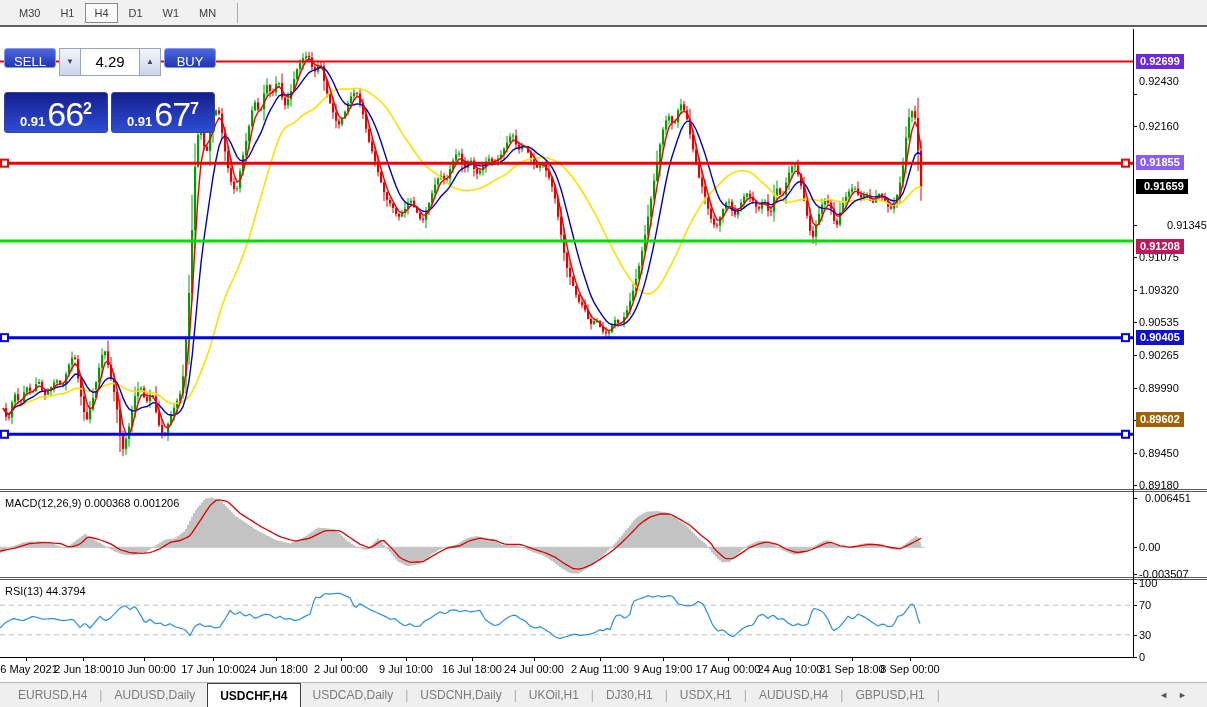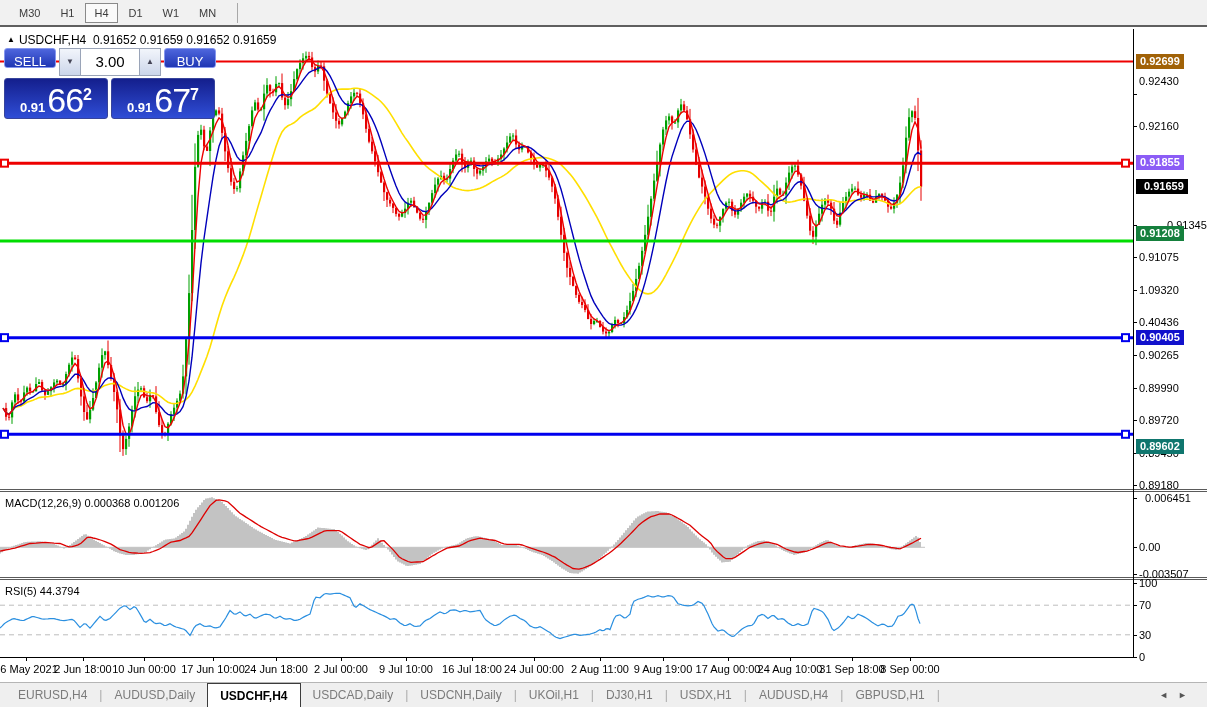--- a/index.html
+++ b/index.html
@@ -26,21 +26,21 @@
   .quote-header{position:absolute;left:7px;top:4px;font-size:12px;color:#000;white-space:nowrap;}
   .quote-header .tri{font-size:8px;vertical-align:2px;margin-right:4px;}
   .ind-label{position:absolute;left:5px;font-size:11px;color:#000;white-space:nowrap;}
   
   #trade{position:absolute;left:4px;top:19px;width:212px;}
   #trade .row1{display:flex;height:28px;}
   .tbtn{width:52px;height:20px;font-size:13px;color:#fff;text-align:center;line-height:26px;background:linear-gradient(#4e66dd,#1f36b4);border:1px solid #8496ee;border-radius:3px;cursor:default;}
   .spinner{flex:1;display:flex;height:28px;margin:0 3px;}
   .spin-btn{width:22px;height:28px;background:linear-gradient(#f2f5fb,#ccd6ea);border:1px solid #9aa4b8;color:#445;font-size:8px;text-align:center;line-height:26px;}
   .spin-field{flex:1;height:28px;background:#fff;border-top:1px solid #9aa4b8;border-bottom:1px solid #9aa4b8;font-size:15px;color:#000;text-align:center;line-height:26px;}
-  #trade .row2{display:flex;margin-top:2px;}
+  #trade .row2{display:flex;margin-top:16px;}
   .qpanel{width:104px;height:41px;background:linear-gradient(#141f8d,#2f4dd6);border:1px solid #37449c;border-radius:3px;display:flex;align-items:flex-end;justify-content:center;color:#fff;padding-bottom:3px;}
   .qpanel + .qpanel{margin-left:3px;}
   .q-small{font-size:13px;font-weight:bold;margin-right:2px;line-height:15px;}
   .q-big{font-size:34px;line-height:30px;letter-spacing:-1px;}
   .q-sup{font-size:16px;line-height:14px;margin-bottom:13px;font-weight:bold;}
   
   #tabbar{position:absolute;left:0;top:682px;width:1207px;height:25px;background:#efefef;border-top:1px solid #b5b5b5;display:flex;align-items:stretch;padding-left:6px;font-size:12px;}
   .tab{padding:5px 12px 0 12px;color:#7b7b7b;cursor:default;white-space:nowrap;}
   .tab.active{background:#fff;color:#000;font-weight:bold;border:1px solid #3c3c3c;border-bottom:none;}
   .tab-pipe{color:#aaa;padding-top:5px;}
@@ -1160,56 +1160,53 @@
       </svg>
     <div class="pane-sep" style="top:548px"></div>
     <svg id="rsi-svg" width="1133" height="77">
         <line x1="0" y1="25.2" x2="1133" y2="25.2" stroke="#bdbdbd" stroke-width="1" stroke-dasharray="5,4"></line>
         <line x1="0" y1="54.8" x2="1133" y2="54.8" stroke="#bdbdbd" stroke-width="1" stroke-dasharray="5,4"></line>
         <path d="M0.0,48.1 L2.0,46.1 L4.0,44.0 L6.0,42.4 L8.0,41.3 L10.0,40.2 L12.0,39.1 L14.0,38.7 L16.0,39.2 L18.0,39.6 L20.0,40.1 L22.0,40.5 L24.0,40.3 L26.0,39.4 L28.0,38.5 L30.0,37.6 L32.0,36.7 L34.0,36.6 L36.0,37.2 L38.0,37.8 L40.0,38.4 L42.0,39.0 L44.0,39.2 L46.0,39.0 L48.0,38.9 L50.0,38.7 L52.0,38.6 L54.0,38.7 L56.0,39.2 L58.0,39.6 L60.0,40.1 L62.0,40.5 L64.0,40.6 L66.0,40.3 L68.0,40.0 L70.0,39.7 L72.0,39.4 L74.0,40.4 L76.0,42.7 L78.0,45.1 L80.0,47.4 L82.0,45.6 L84.0,43.8 L86.0,44.0 L88.0,46.1 L90.0,48.1 L92.0,45.8 L94.0,43.4 L96.0,41.0 L98.0,38.7 L100.0,36.3 L102.0,38.1 L104.0,39.9 L106.0,40.3 L108.0,39.4 L110.0,38.5 L112.0,36.4 L114.0,34.4 L116.0,32.3 L118.0,30.2 L120.0,28.2 L122.0,27.0 L124.0,25.8 L126.0,26.1 L128.0,27.9 L130.0,29.6 L132.0,28.2 L134.0,26.7 L136.0,27.6 L138.0,30.8 L140.0,34.1 L142.0,37.6 L144.0,41.2 L146.0,42.2 L148.0,40.7 L150.0,39.3 L152.0,41.0 L154.0,42.8 L156.0,43.6 L158.0,43.3 L160.0,43.0 L162.0,44.1 L164.0,45.3 L166.0,45.5 L168.0,44.6 L170.0,43.7 L172.0,44.9 L174.0,46.1 L176.0,47.0 L178.0,47.5 L180.0,48.1 L182.0,48.7 L184.0,49.3 L186.0,50.8 L188.0,53.2 L190.0,55.5 L192.0,51.7 L194.0,47.8 L196.0,45.5 L198.0,44.6 L200.0,43.7 L202.0,44.9 L204.0,46.1 L206.0,46.5 L208.0,46.2 L210.0,45.9 L212.0,46.8 L214.0,47.7 L216.0,47.8 L218.0,47.3 L220.0,46.7 L222.0,43.7 L224.0,40.7 L226.0,37.5 L228.0,33.9 L230.0,30.4 L232.0,32.2 L234.0,33.9 L236.0,34.2 L238.0,33.0 L240.0,31.9 L242.0,33.6 L244.0,35.4 L246.0,35.9 L248.0,35.0 L250.0,34.1 L252.0,35.9 L254.0,37.6 L256.0,38.1 L258.0,37.2 L260.0,36.3 L262.0,35.4 L264.0,34.5 L266.0,34.2 L268.0,34.5 L270.0,34.8 L272.0,36.3 L274.0,37.8 L276.0,38.1 L278.0,37.2 L280.0,36.3 L282.0,37.5 L284.0,38.7 L286.0,39.1 L288.0,38.8 L290.0,38.5 L292.0,39.4 L294.0,40.3 L296.0,40.4 L298.0,39.9 L300.0,39.3 L302.0,38.1 L304.0,36.9 L306.0,35.9 L308.0,35.0 L310.0,34.1 L312.0,27.3 L314.0,20.5 L316.0,17.2 L318.0,17.5 L320.0,17.8 L322.0,16.0 L324.0,14.2 L326.0,13.5 L328.0,13.8 L330.0,14.1 L332.0,13.8 L334.0,13.5 L336.0,13.4 L338.0,13.4 L340.0,13.4 L342.0,14.2 L344.0,15.1 L346.0,16.0 L348.0,16.9 L350.0,17.8 L352.0,21.9 L354.0,26.1 L356.0,27.3 L358.0,25.5 L360.0,23.7 L362.0,24.9 L364.0,26.1 L366.0,27.3 L368.0,28.5 L370.0,29.6 L372.0,30.5 L374.0,31.4 L376.0,32.3 L378.0,33.2 L380.0,34.1 L382.0,35.0 L384.0,35.9 L386.0,36.9 L388.0,38.1 L390.0,39.3 L392.0,39.0 L394.0,38.7 L396.0,39.4 L398.0,41.2 L400.0,43.0 L402.0,44.1 L404.0,45.3 L406.0,45.5 L408.0,44.6 L410.0,43.7 L412.0,44.9 L414.0,46.1 L416.0,46.5 L418.0,46.2 L420.0,45.9 L422.0,43.8 L424.0,41.8 L426.0,40.3 L428.0,39.4 L430.0,38.5 L432.0,37.0 L434.0,35.6 L436.0,34.2 L438.0,33.0 L440.0,31.9 L442.0,32.7 L444.0,33.6 L446.0,33.3 L448.0,31.9 L450.0,30.4 L452.0,30.1 L454.0,29.8 L456.0,30.1 L458.0,31.0 L460.0,31.9 L462.0,31.3 L464.0,30.7 L466.0,30.7 L468.0,31.3 L470.0,31.9 L472.0,31.6 L474.0,31.3 L476.0,31.0 L478.0,30.7 L480.0,30.4 L482.0,33.9 L484.0,37.5 L486.0,40.0 L488.0,41.5 L490.0,43.0 L492.0,44.1 L494.0,45.3 L496.0,45.5 L498.0,44.6 L500.0,43.7 L502.0,41.9 L504.0,40.1 L506.0,38.7 L508.0,37.5 L510.0,36.3 L512.0,35.7 L514.0,35.1 L516.0,35.6 L518.0,37.0 L520.0,38.5 L522.0,39.4 L524.0,40.3 L526.0,41.8 L528.0,43.8 L530.0,45.9 L532.0,46.8 L534.0,47.7 L536.0,47.8 L538.0,47.3 L540.0,46.7 L542.0,47.8 L544.0,49.0 L546.0,50.2 L548.0,51.4 L550.0,52.6 L552.0,54.4 L554.0,56.1 L556.0,57.3 L558.0,57.9 L560.0,58.5 L562.0,57.9 L564.0,57.3 L566.0,56.7 L568.0,56.1 L570.0,55.5 L572.0,54.9 L574.0,54.4 L576.0,54.4 L578.0,54.9 L580.0,55.5 L582.0,55.2 L584.0,54.9 L586.0,54.7 L588.0,54.4 L590.0,54.1 L592.0,53.5 L594.0,52.9 L596.0,52.0 L598.0,50.8 L600.0,49.6 L602.0,50.6 L604.0,50.4 L606.0,48.9 L608.0,48.6 L610.0,49.6 L612.0,44.3 L614.0,39.0 L616.0,36.0 L618.0,35.4 L620.0,34.8 L622.0,36.3 L624.0,37.8 L626.0,37.6 L628.0,35.9 L630.0,34.1 L632.0,25.7 L634.0,21.1 L636.0,20.2 L638.0,19.3 L640.0,18.7 L642.0,18.1 L644.0,17.4 L646.0,16.5 L648.0,15.6 L650.0,16.2 L652.0,16.8 L654.0,16.8 L656.0,16.2 L658.0,15.6 L660.0,16.2 L662.0,16.8 L664.0,16.8 L666.0,16.2 L668.0,15.6 L670.0,15.9 L672.0,16.2 L674.0,17.8 L676.0,20.8 L678.0,23.7 L680.0,24.3 L682.0,24.9 L684.0,25.3 L686.0,25.6 L688.0,25.9 L690.0,25.6 L692.0,25.3 L694.0,24.5 L696.0,23.0 L698.0,21.5 L700.0,22.4 L702.0,23.3 L704.0,25.8 L706.0,29.9 L708.0,34.1 L710.0,38.8 L712.0,43.6 L714.0,47.0 L716.0,49.0 L718.0,51.1 L720.0,50.5 L722.0,49.9 L724.0,50.5 L726.0,52.3 L728.0,54.1 L730.0,55.2 L732.0,56.4 L734.0,56.1 L736.0,54.4 L738.0,52.6 L740.0,50.8 L742.0,49.0 L744.0,47.7 L746.0,46.8 L748.0,45.9 L750.0,45.6 L752.0,45.3 L754.0,43.4 L756.0,39.9 L758.0,36.3 L760.0,35.4 L762.0,34.5 L764.0,35.0 L766.0,36.7 L768.0,38.5 L770.0,37.0 L772.0,35.6 L774.0,35.7 L776.0,37.5 L778.0,39.3 L780.0,39.0 L782.0,38.7 L784.0,39.4 L786.0,41.2 L788.0,43.0 L790.0,44.1 L792.0,45.3 L794.0,45.5 L796.0,44.6 L798.0,43.7 L800.0,44.6 L802.0,45.5 L804.0,45.5 L806.0,44.6 L808.0,43.7 L810.0,37.5 L812.0,31.3 L814.0,28.5 L816.0,29.0 L818.0,29.6 L820.0,30.5 L822.0,31.4 L824.0,33.3 L826.0,36.3 L828.0,39.3 L830.0,44.0 L832.0,48.7 L834.0,50.5 L836.0,49.3 L838.0,48.1 L840.0,46.1 L842.0,44.0 L844.0,41.6 L846.0,39.0 L848.0,36.3 L850.0,37.5 L852.0,38.7 L854.0,38.2 L856.0,36.2 L858.0,34.1 L860.0,35.0 L862.0,35.9 L864.0,36.9 L866.0,38.1 L868.0,39.3 L870.0,40.7 L872.0,42.2 L874.0,43.6 L876.0,44.7 L878.0,45.9 L880.0,45.0 L882.0,44.1 L884.0,44.3 L886.0,45.5 L888.0,46.7 L890.0,46.4 L892.0,46.1 L894.0,44.0 L896.0,40.1 L898.0,36.3 L900.0,35.7 L902.0,35.1 L904.0,33.5 L906.0,30.8 L908.0,28.2 L910.0,25.2 L912.0,24.2 L914.0,25.2 L916.0,31.1 L918.0,38.5 L920.0,43.6" fill="none" stroke="#2a8fe0" stroke-width="1.2"></path>
       </svg>
     <div class="axis-vline"></div>
     <div class="axis-hline"></div>
 
-    <div class="quote-header">
-      <span class="tri">▲</span><span>USDCHF,H4</span>&nbsp;&nbsp;<span>0.91652 0.91659 0.91652 0.91659</span>
-    </div>
 
     <div class="ind-label" style="top:468px">MACD(12,26,9) 0.000368 0.001206</div>
-    <div class="ind-label" style="top:556px">RSI(5) 44.3794</div>
+    <div class="ind-label" style="top:556px">RSI(13) 44.3794</div>
 
     <div id="y-axis-col">
         <div class="ytick" style="top: 64.9735px;"></div>
         <div class="ylabel" style="top: 46px;">0.92430</div>
         <div class="ytick" style="top: 97.4645px;"></div>
         <div class="ylabel" style="top: 91.4645px;">0.92160</div>
         <div class="ytick" style="top: 195.539px;"></div>
         <div class="ylabel" style="top: 189.539px; padding-left: 28px;">0.91345</div>
         <div class="ytick" style="top: 228.03px;"></div>
         <div class="ylabel" style="top: 222.03px;">0.91075</div>
         <div class="ytick" style="top: 260.521px;"></div>
         <div class="ylabel" style="top: 254.521px;">1.09320</div>
         <div class="ytick" style="top: 293.012px;"></div>
-        <div class="ylabel" style="top: 287.012px;">0.40436</div>
+        <div class="ylabel" style="top: 287.012px;">0.90535</div>
         <div class="ytick" style="top: 325.503px;"></div>
         <div class="ylabel" style="top: 319.503px;">0.90265</div>
         <div class="ytick" style="top: 358.596px;"></div>
         <div class="ylabel" style="top: 352.596px;">0.89990</div>
         <div class="ytick" style="top: 391.087px;"></div>
         <div class="ylabel" style="top: 385.087px;">0.89720</div>
         <div class="ytick" style="top: 423.578px;"></div>
         <div class="ylabel" style="top: 417.578px;">0.89450</div>
         <div class="ytick" style="top: 456.069px;"></div>
         <div class="ylabel" style="top: 450.069px;">0.89180</div>
-        <div class="badge" style="top: 24.6029px; background: #a16207;">0.92699</div>
+        <div class="badge" style="top: 24.6029px; background: #6d28d9;">0.92699</div>
         <div class="badge" style="top: 126.167px; background: #8b5cf6;">0.91855</div>
         <div class="badge" style="top: 149.753px; background: rgb(0, 0, 0); padding-left: 8px;">0.91659</div>
-        <div class="badge" style="top: 197px; background: #15803d;">0.91208</div>
+        <div class="badge" style="top: 210px; background: #be185d;">0.91208</div>
         <div class="badge" style="top: 300.656px; background: rgb(17, 17, 204);">0.90405</div>
-        <div class="badge" style="top: 410px; background: #0f766e;">0.89602</div>
+        <div class="badge" style="top: 383px; background: #a16207;">0.89602</div>
         <div class="ytick" style="top: 469.429px;"></div>
         <div class="ylabel" style="top: 463.429px; padding-left: 6px;">0.006451</div>
         <div class="ytick" style="top: 518.3px;"></div>
         <div class="ylabel" style="top: 512.3px;">0.00</div>
         <div class="ytick" style="top: 544.868px;"></div>
         <div class="ylabel" style="top: 538.868px;">-0.003507</div>
         <div class="ytick" style="top: 554px;"></div>
         <div class="ylabel" style="top: 548px;">100</div>
         <div class="ytick" style="top: 576.2px;"></div>
         <div class="ylabel" style="top: 570.2px;">70</div>
@@ -1249,21 +1246,21 @@
         <div class="xlabel" style="left: 852px;">31 Sep 18:00</div>
         <div class="xtick" style="left: 910px;"></div>
         <div class="xlabel" style="left: 910px;">8 Sep 00:00</div>
       </div>
 
     <div id="trade">
       <div class="row1">
         <div class="tbtn">SELL</div>
         <div class="spinner">
           <div class="spin-btn">▼</div>
-          <div class="spin-field">3.00</div>
+          <div class="spin-field">4.29</div>
           <div class="spin-btn">▲</div>
         </div>
         <div class="tbtn">BUY</div>
       </div>
       <div class="row2">
         <div class="qpanel">
           <span class="q-small">0.91</span>
           <span class="q-big">66</span>
           <span class="q-sup">2</span>
         </div>

